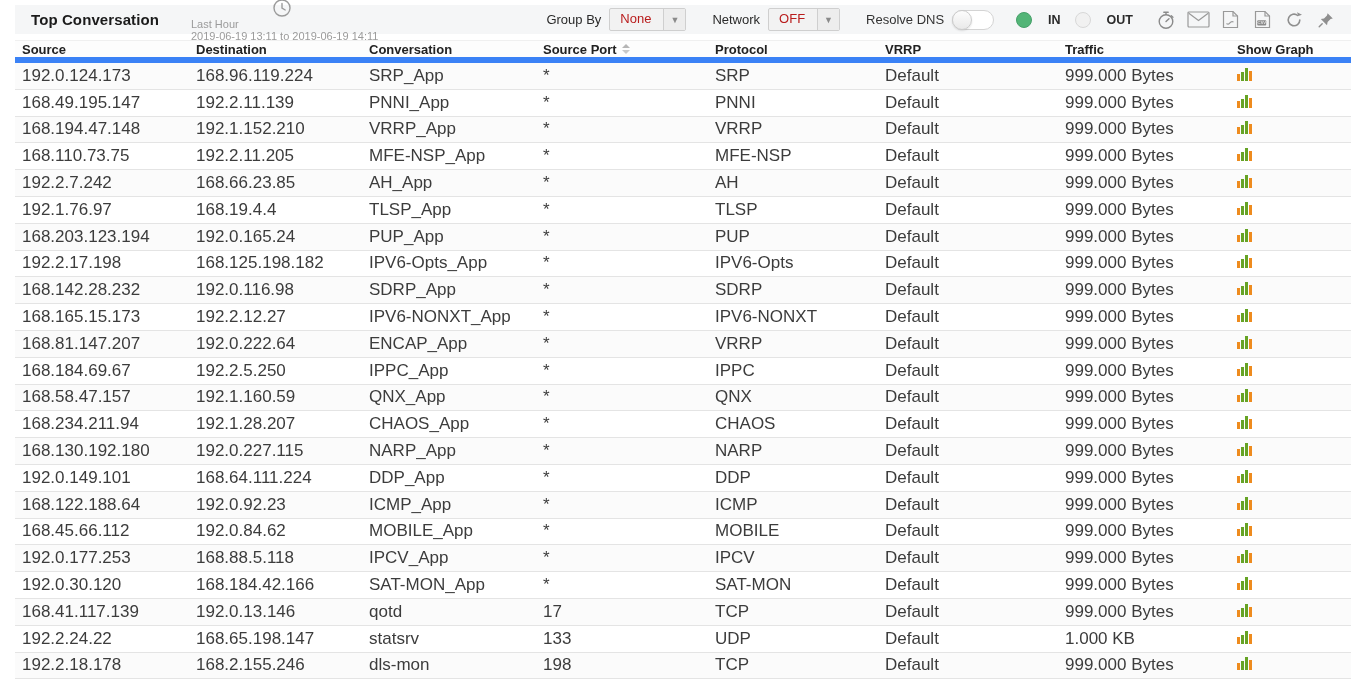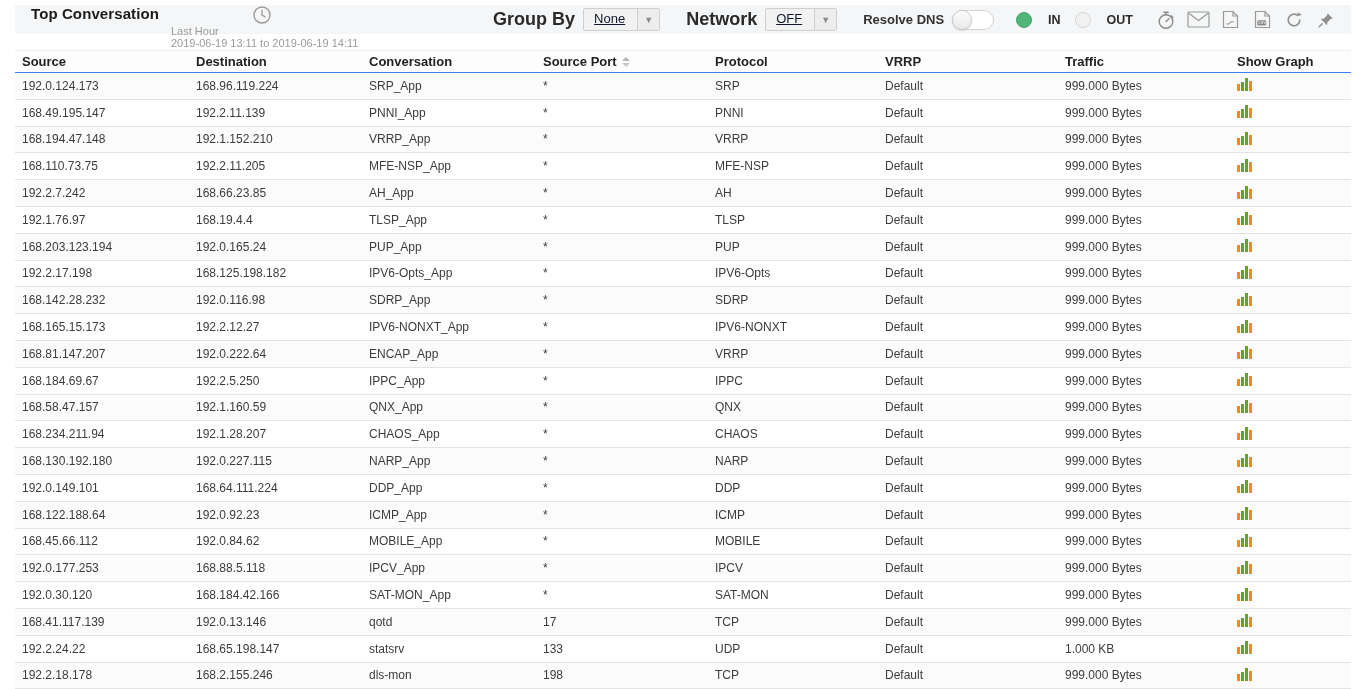--- a/index.html
+++ b/index.html
@@ -7,32 +7,32 @@
     --bar_orange:#ee8b1e;
     --bar_green:#66a325;
   }
   *{box-sizing:border-box;margin:0;padding:0;}
   html,body{width:1366px;height:689px;overflow:hidden;background:#fff;
     font-family:"Liberation Sans","DejaVu Sans",sans-serif;}
   .wrap{margin:0 15px;}
 
   
   .titlebar{margin-top:5px;height:29px;background:#f5f6f7;display:flex;
-    padding:0 12px 0 16px;}
+    align-items:center;padding:0 12px 0 16px;gap:20px;}
   .title{font-size:15px;font-weight:700;color:#1b1b1b;letter-spacing:.1px;}
   .timebox{display:flex;align-items:center;margin-left:12px;color:#9b9b9b;flex-direction:column;}
   .timebox svg{margin-right:5px;flex:none;}
   .timetext{font-size:11px;line-height:12px;}
 
   .rightbar{margin-left:auto;display:flex;align-items:center;}
-  .lbl{font-size:18px;font-weight:700;color:#2a2a2a;margin-right:8px;white-space:nowrap;}
-  .lbl-lite{font-size:13px;font-weight:700;color:#333;margin-right:8px;white-space:nowrap;}
+  .lbl{font-size:13px;font-weight:400;color:#2a2a2a;margin-right:8px;white-space:nowrap;}
+  .lbl-lite{font-size:13px;font-weight:400;color:#333;margin-right:8px;white-space:nowrap;}
   .sel{display:inline-flex;align-items:stretch;height:23px;border:1px solid #cfcfcf;
     background:#f2f2f2;border-radius:2px;cursor:pointer;}
-  .sel .val{font-size:13px;color:#0f172a;padding:2px 12px 0 10px;min-width:44px;text-decoration:underline;}
+  .sel .val{font-size:13px;color:#b91c1c;padding:2px 12px 0 10px;min-width:44px;}
   .sel .arrow{width:22px;border-left:1px solid #cfcfcf;display:flex;align-items:center;
     justify-content:center;color:#8a8a8a;font-size:9px;background:#ededed;}
   .sp16{width:22px;} .sp24{width:26px;}
 
   .toggle{width:42px;height:20px;border:1px solid #d4d4d4;border-radius:11px;
     background:#fff;position:relative;cursor:pointer;flex:none;}
   .knob{position:absolute;left:-1px;top:-1px;width:20px;height:20px;border-radius:50%;
     background:linear-gradient(#fdfdfd,#e9e9e9);border:1px solid #cccccc;
     box-shadow:0 1px 2px rgba(0,0,0,.12);}
 
@@ -41,31 +41,31 @@
   .radio.off{background:#f1f1f1;border:1px solid #d8d8d8;}
   .radlbl{font-size:12.5px;font-weight:700;color:#2a2a2a;margin:0 14px 0 7px;padding-left:9px;}
 
   .icons{display:flex;align-items:center;}
   .icb{width:26px;height:22px;display:flex;align-items:center;justify-content:center;
     cursor:pointer;margin-left:6px;}
 
   
   .grid{display:grid;grid-template-columns:174px 173px 174px 172px 170px 180px 172px 1fr;
     align-items:center;}
-  .thead{height:23px;margin-top:16px;border-top:1px solid #f0f0f0;
-    border-bottom:1px solid #3b82f6;background:#fdfdfd;}
+  .thead{height:23px;margin-top:6px;border-top:1px solid #f0f0f0;
+    border-bottom:6px solid #3b82f6;background:#fdfdfd;}
   .th{font-size:13px;font-weight:700;color:#222;padding-left:7px;cursor:pointer;
     white-space:nowrap;display:flex;align-items:center;}
   .sort{display:inline-flex;flex-direction:column;margin-left:5px;row-gap:2px;}
   .sort i{display:block;width:0;height:0;border-left:4px solid transparent;
     border-right:4px solid transparent;}
   .sort .up{border-bottom:4px solid #b5b5b5;}
   .sort .dn{border-top:4px solid #c9c9c9;}
 
-  .tr{height:26.8px;border-bottom:1px solid #e4e4e4;font-size:12px;color:#3c3c3c;}
+  .tr{height:26.8px;border-bottom:1px solid #e4e4e4;font-size:17px;color:#3c3c3c;}
   .tr:nth-child(odd){background:#fbfbfb;}
   .td{padding-left:7px;white-space:nowrap;overflow:hidden;}
 
   .graph{display:inline-flex;align-items:flex-end;column-gap:1px;height:14px;cursor:pointer;}
   .graph i{display:block;width:3px;}
   .graph .b1{height:7px;background:var(--bar_orange);}
   .graph .b2{height:9px;background:var(--bar_green);}
   .graph .b3{height:13px;background:var(--bar_green);}
   .graph .b4{height:10px;background:var(--bar_orange);}
 

